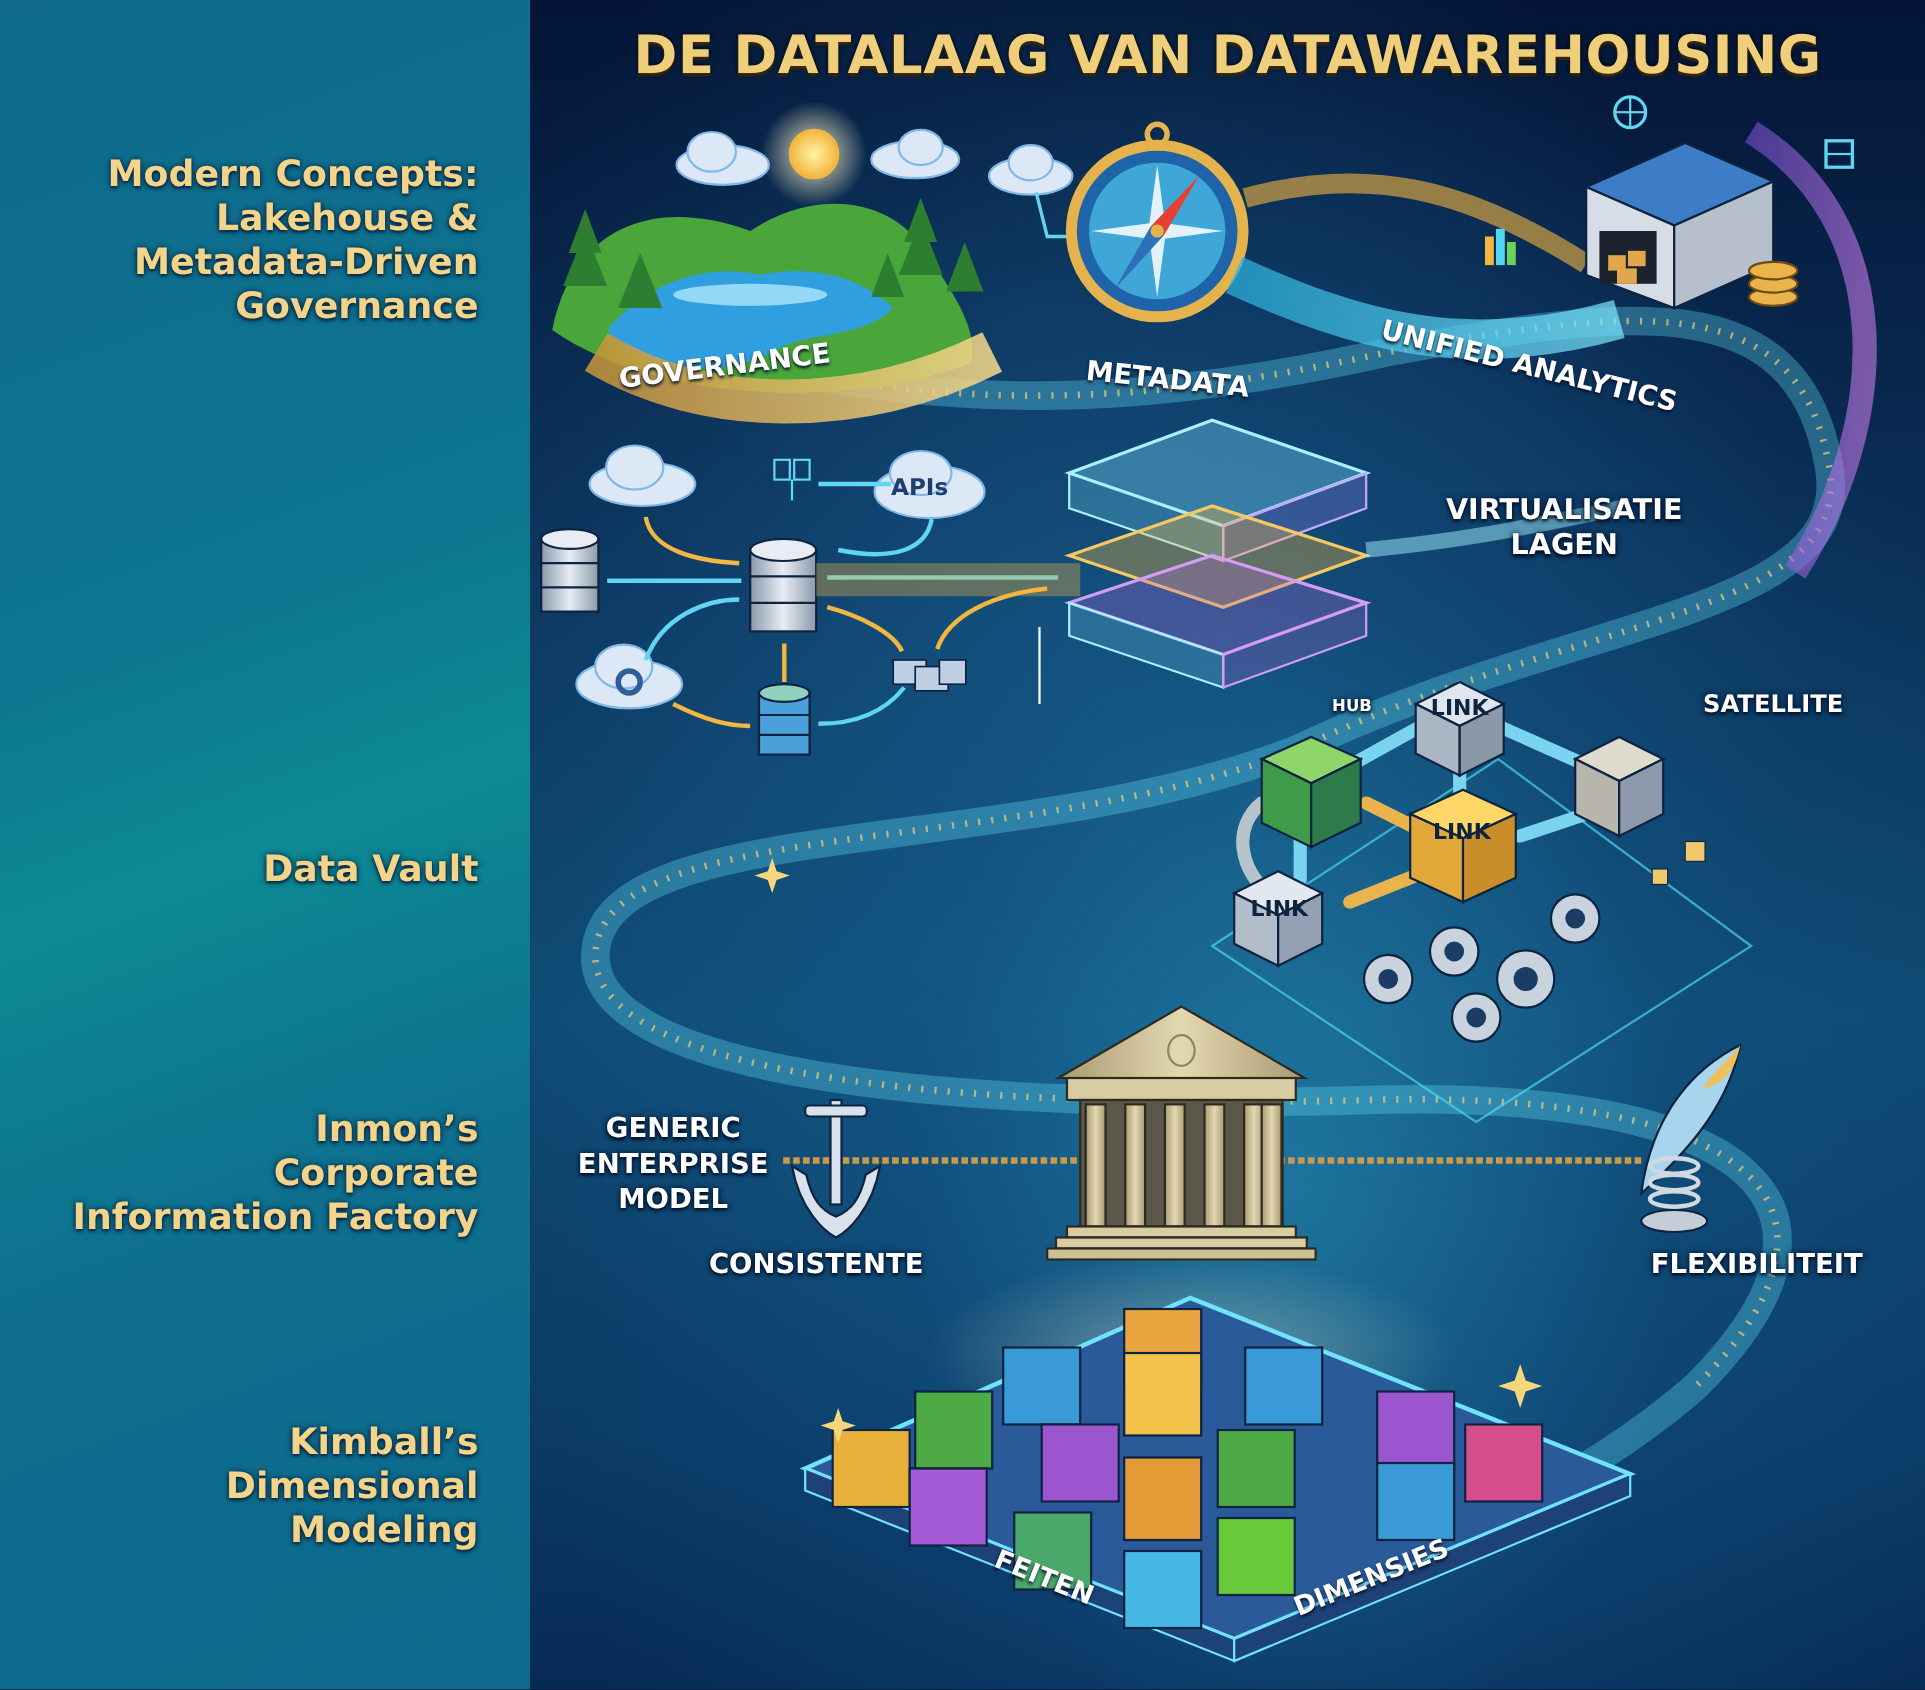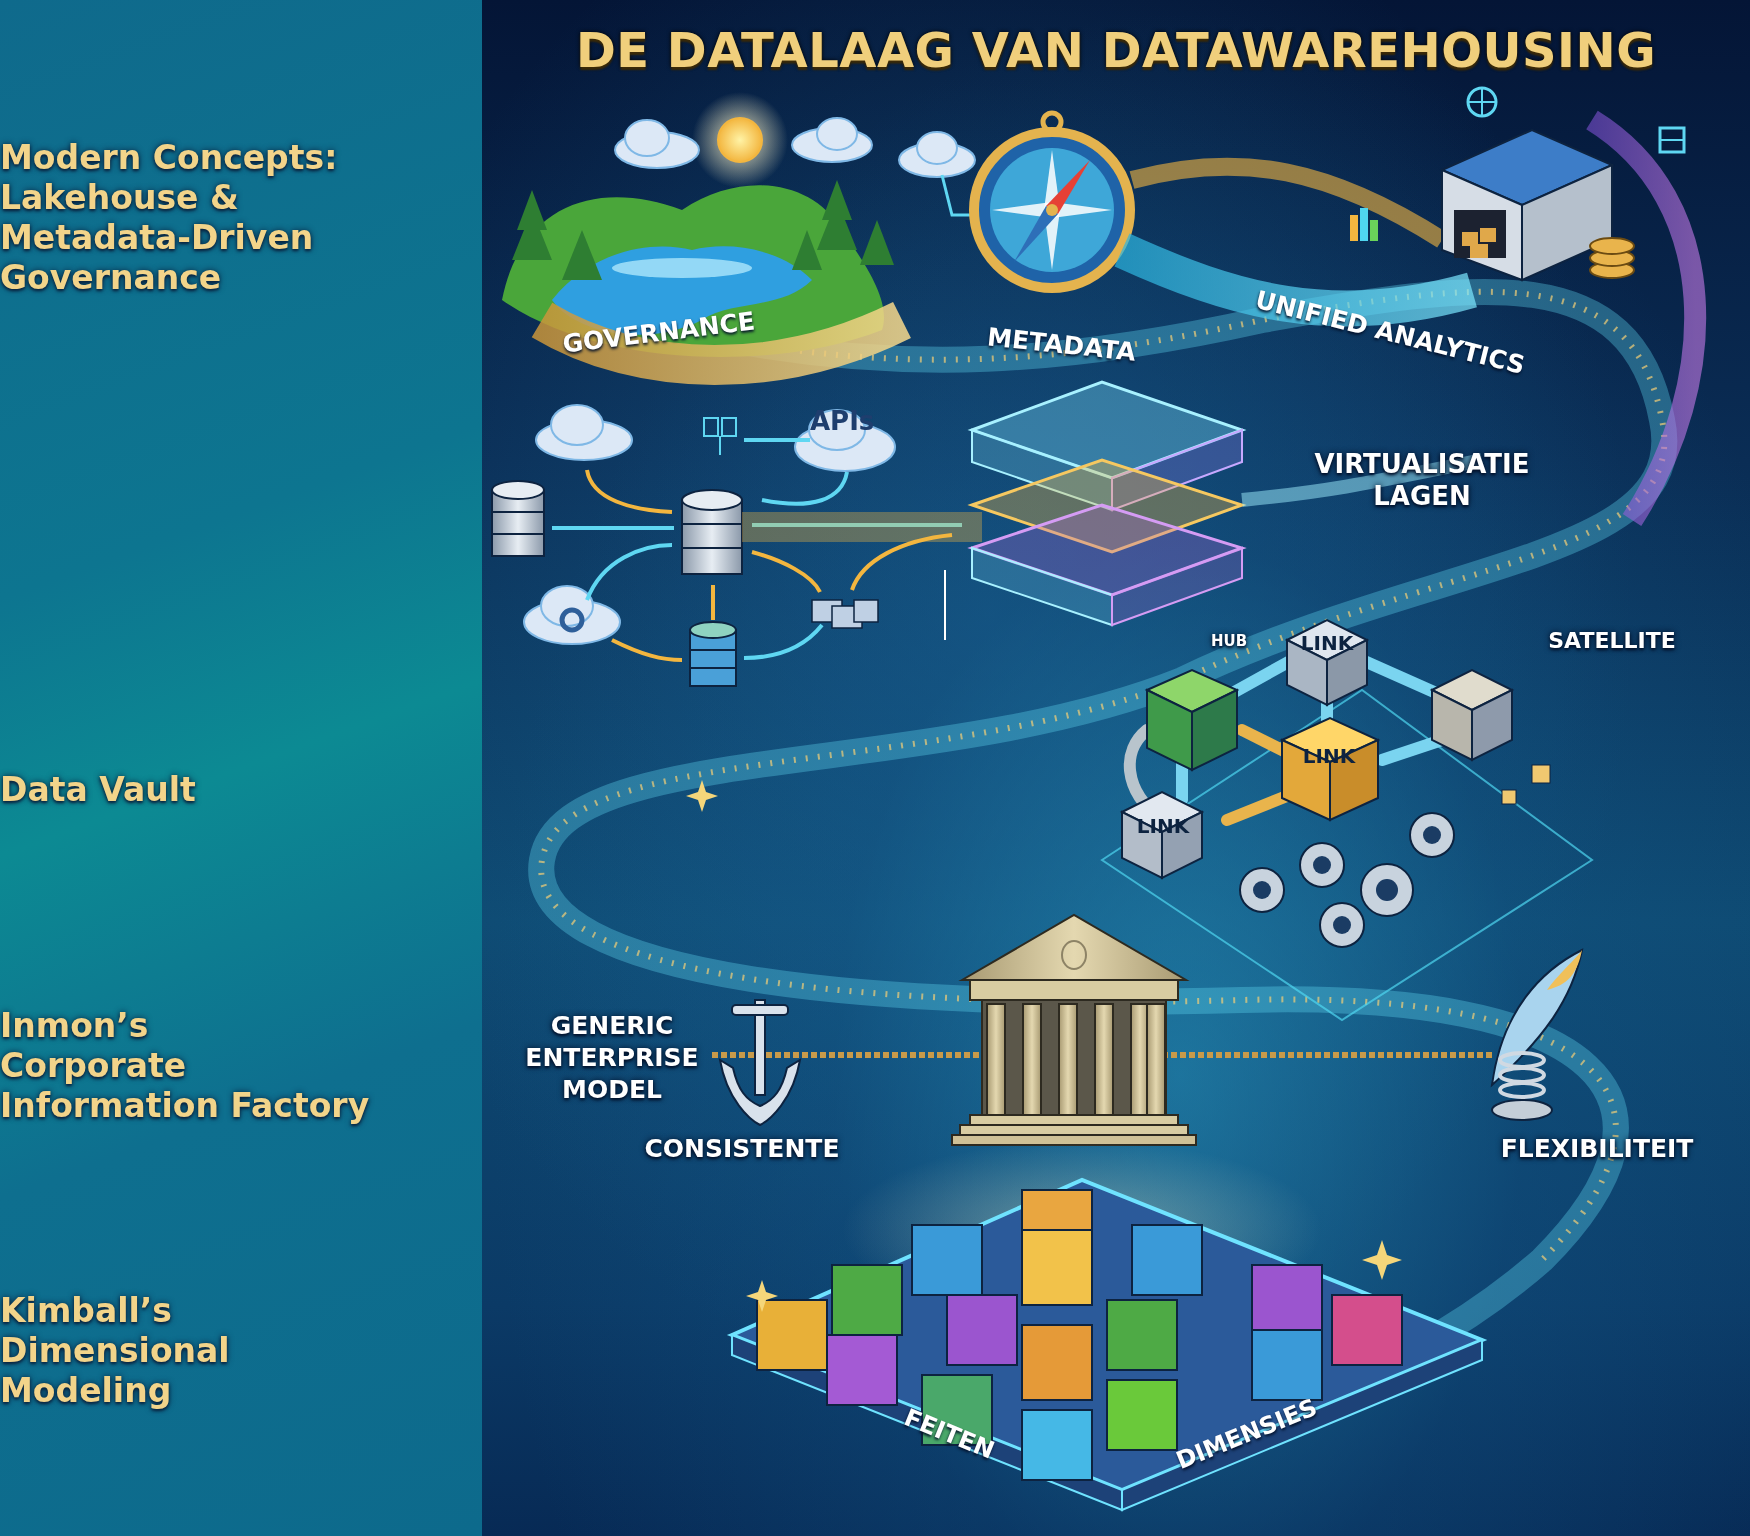--- a/index.html
+++ b/index.html
@@ -4,21 +4,21 @@
 <style>
   * { box-sizing: border-box; margin: 0; padding: 0; }
   html, body { width: 1750px; height: 1536px; overflow: hidden; background: #061a3a; }
   body { position: relative; font-family: "DejaVu Sans", "Liberation Sans", sans-serif; }
 
   .left-panel {
     position: absolute; left: 0; top: 0; width: 482px; height: 1536px;
     background: linear-gradient(160deg, #0f6a8c 0%, #0d7590 35%, #0c8a93 50%, #0e6f8f 70%, #0d6a8c 100%);
   }
   .era-label {
-    position: absolute; right: 1316px; 
+    position: absolute; right: 1316px; text-align: right;
     color: #f2d48a; font-weight: bold; font-size: 33px; line-height: 40px;
     text-shadow: 0 2px 3px #0a2440, 0 0 6px #0a2440;
     white-space: pre-line;
   }
   .era-label { right: auto; left: 0; width: 435px; }
 
   .main {
     position: absolute; left: 482px; top: 0; width: 1268px; height: 1536px;
     background:
       radial-gradient(ellipse at 55% 70%, rgba(40,150,190,0.55) 0%, rgba(20,90,140,0.3) 35%, rgba(6,26,58,0) 70%),
@@ -384,21 +384,21 @@
       <polygon points="220,780 224,792 236,796 224,800 220,812 216,800 204,796 216,792"></polygon>
     </g>
   </svg>
 
   <div class="title">DE DATALAAG VAN DATAWAREHOUSING</div>
 
   <div class="ribbon-text" style="left:80px; top:318px; transform:rotate(-7deg);">GOVERNANCE</div>
   <div class="ribbon-text" style="left:505px; top:330px; transform:rotate(6deg);">METADATA</div>
   <div class="ribbon-text" style="left:770px; top:318px; transform:rotate(14deg);">UNIFIED ANALYTICS</div>
 
-  <div class="callout" style="left:328px; top:405px; color:#1e3e6e; text-shadow:none; font-size:26px;">APIs</div>
+  <div class="callout" style="left:328px; top:427px; color:#1e3e6e; text-shadow:none; font-size:21px;">APIs</div>
   <div class="callout" style="left:820px; top:448px; width:240px;">VIRTUALISATIE
 LAGEN</div>
 
   <div class="callout" style="left:729px; top:625px; font-size:15px;">HUB</div>
   <div class="callout" style="left:800px; top:627px; width:90px; color:#0d2340; text-shadow:none; font-size:20px;">LINK</div>
   <div class="callout" style="left:1050px; top:625px; width:160px; font-size:22px;">SATELLITE</div>
   <div class="callout" style="left:802px; top:740px; width:90px; color:#0d2340; text-shadow:none; font-size:20px;">LINK</div>
   <div class="callout" style="left:636px; top:810px; width:90px; color:#0d2340; text-shadow:none; font-size:20px;">LINK</div>
 
   <div class="callout" style="left:30px; top:1010px; width:200px; font-size:25px;">GENERIC

